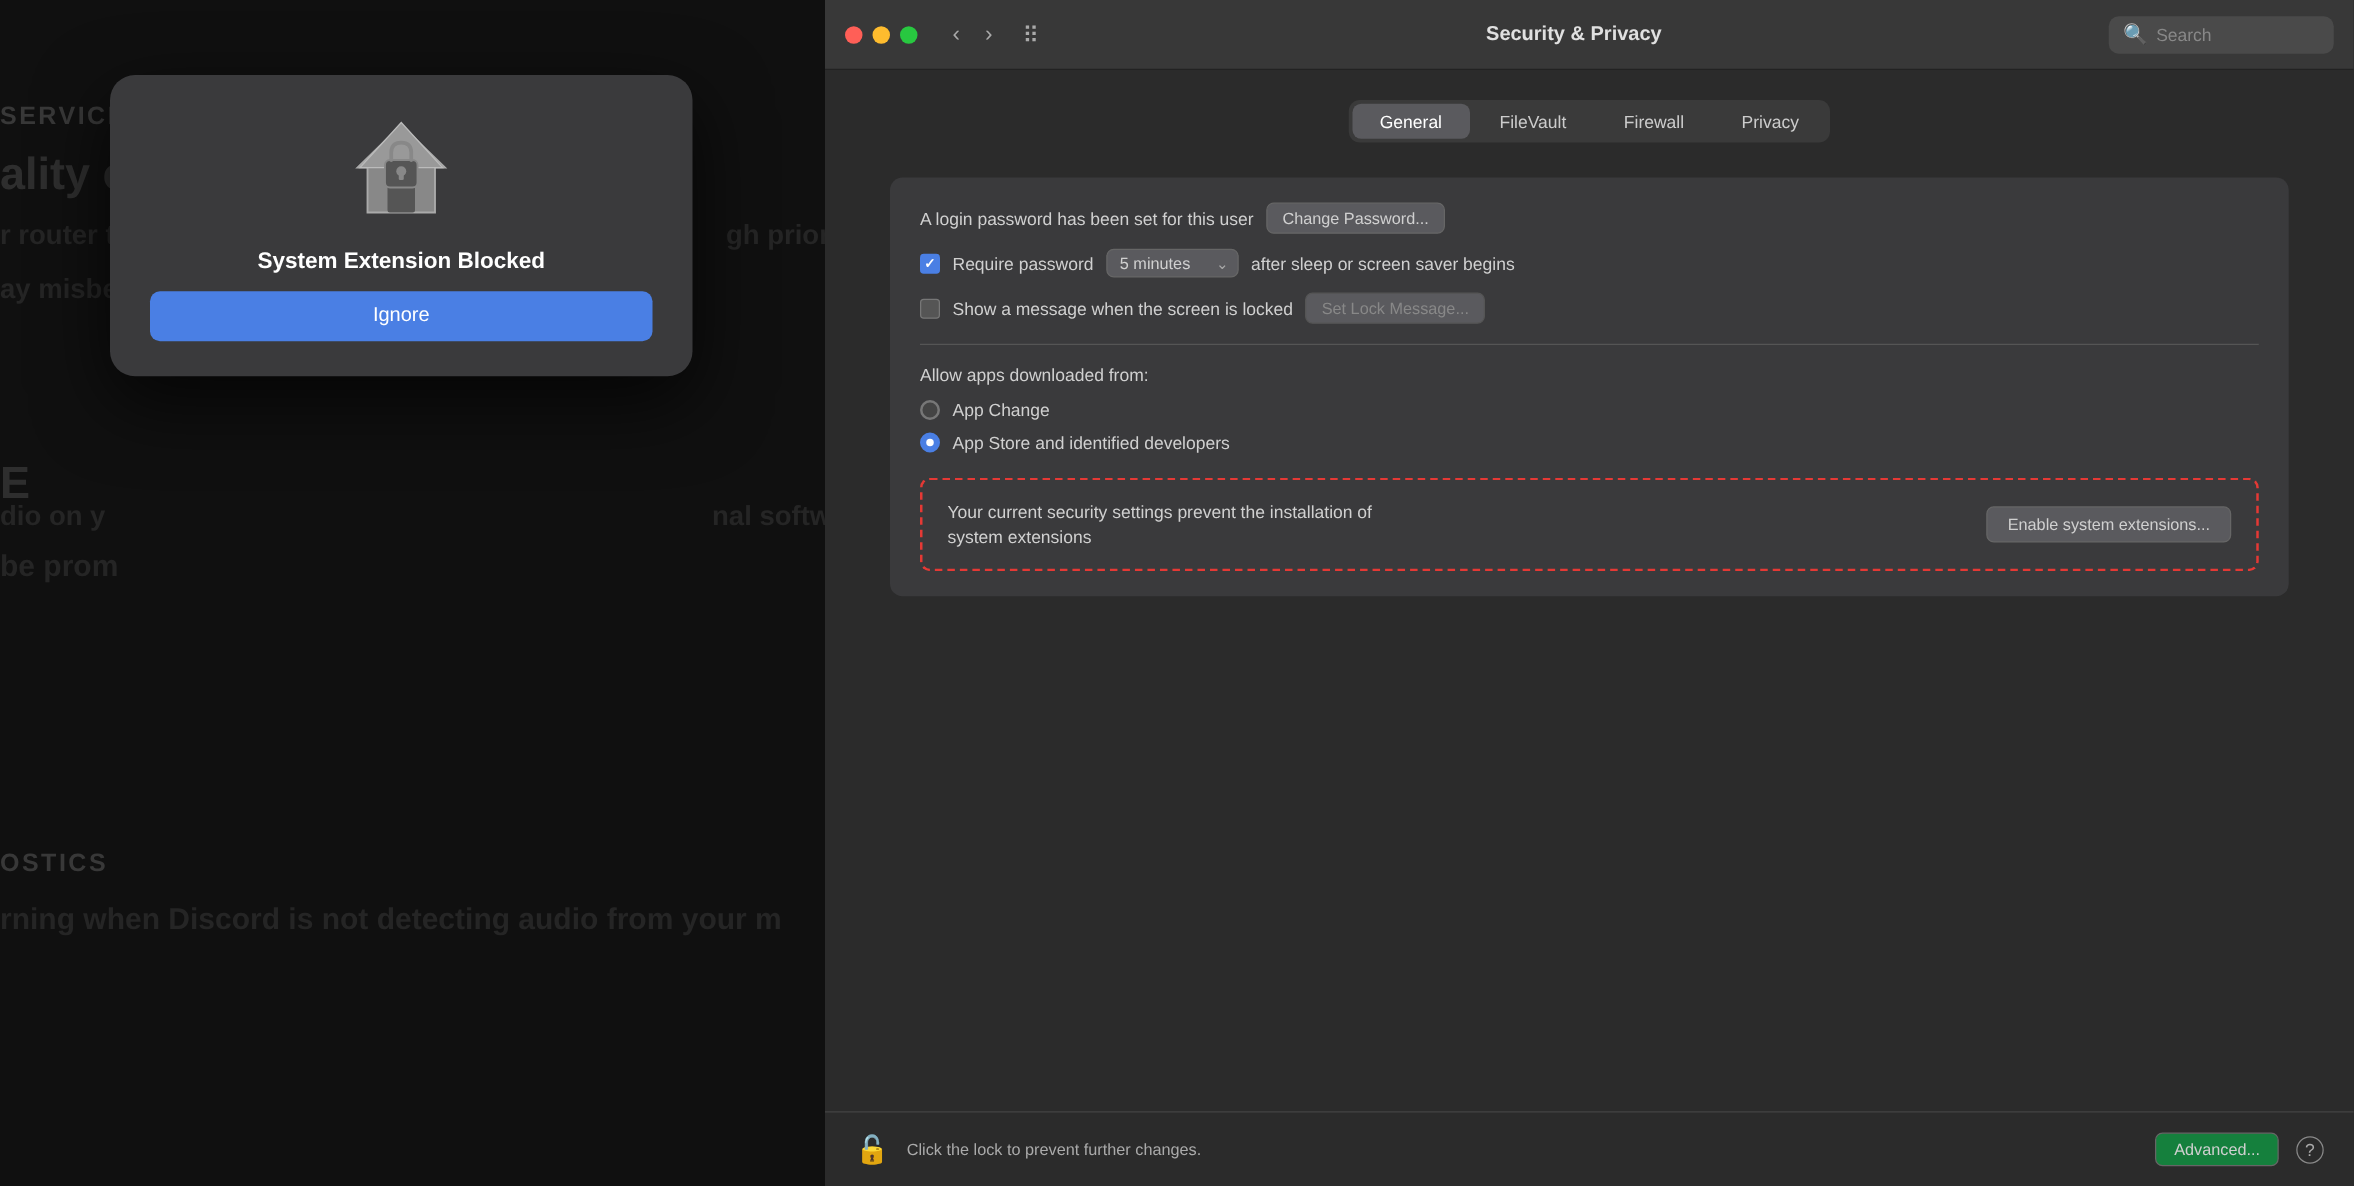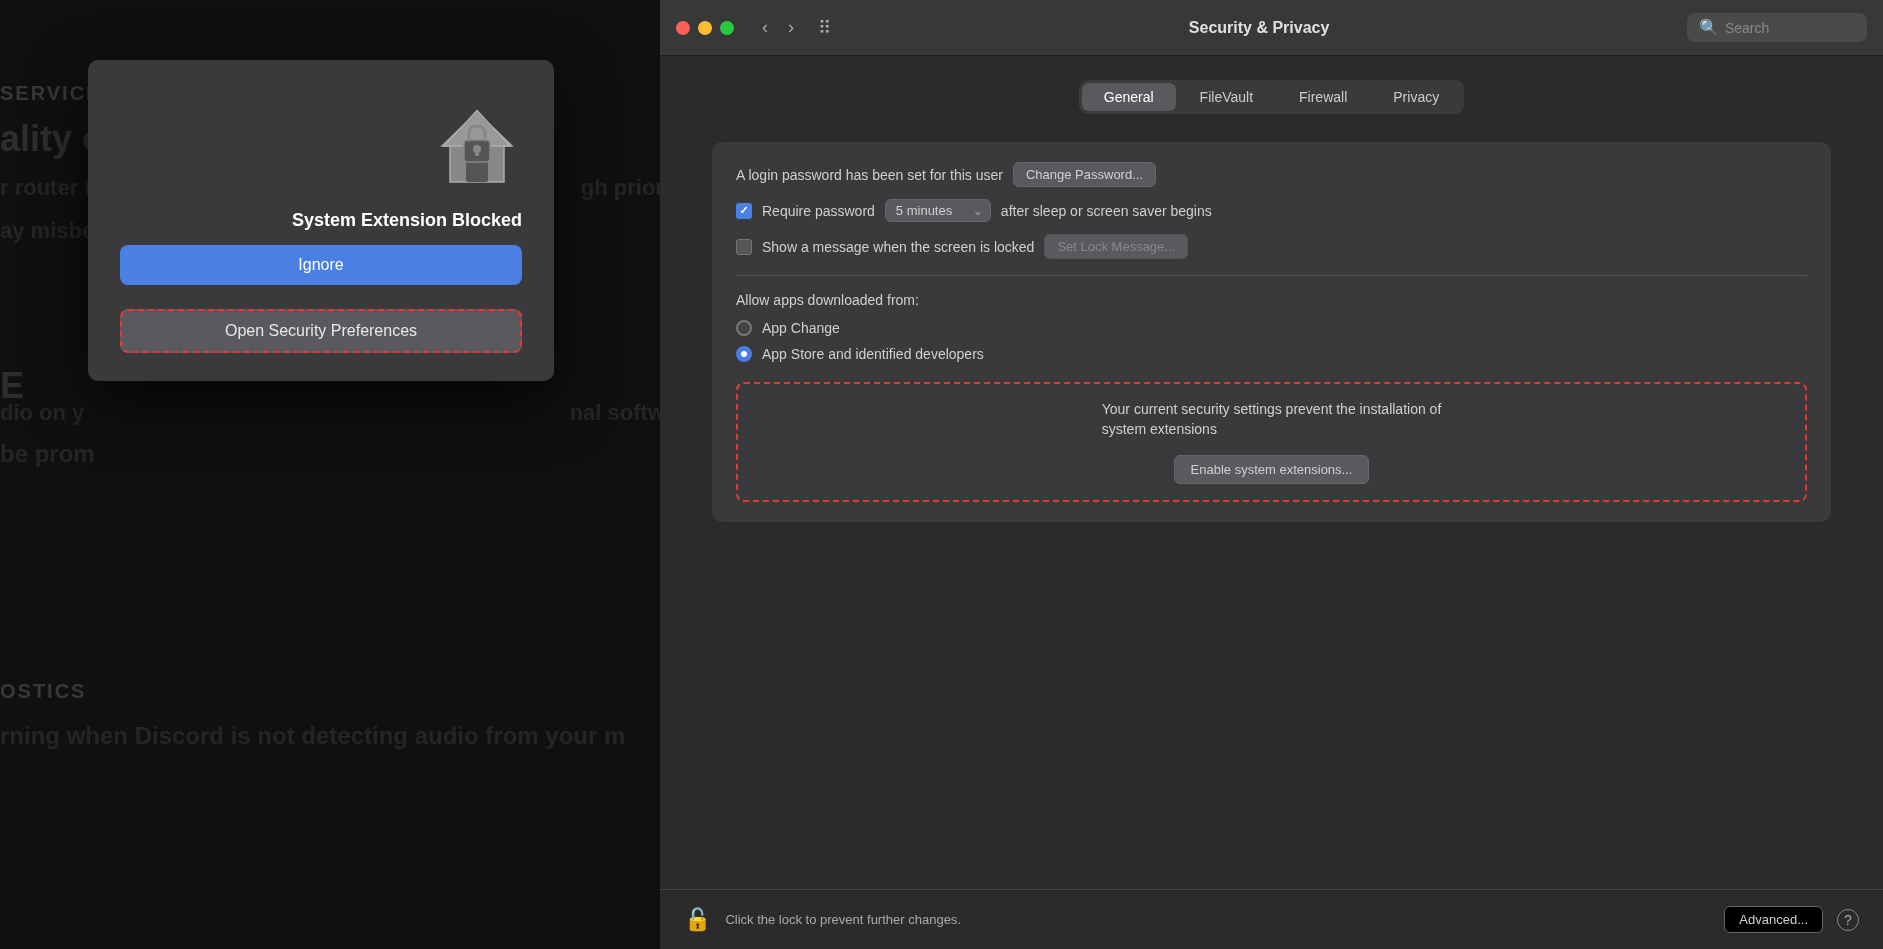--- a/index.html
+++ b/index.html
@@ -46,25 +46,25 @@
       top: 0; left: 0; right: 0; bottom: 0;
       background: rgba(0,0,0,0.45);
     }
 
     .dialog {
       position: absolute;
       top: 60px;
       left: 88px;
       width: 466px;
       background: #3a3a3c;
-      border-radius: 10px;
-      padding: 44px 32px 28px 32px;
+      border-radius: 20px;
+      padding: 32px 32px 28px 32px;
       display: flex;
       flex-direction: column;
-      align-items: flex-end;
+      align-items: center;
       box-shadow: 0 20px 60px rgba(0,0,0,0.7);
     }
 
     .dialog-icon {
       width: 90px;
       height: 90px;
       margin-bottom: 16px;
     }
 
     .dialog-title {
@@ -383,21 +383,20 @@
     
     .warning-box {
       border: 2px dashed #e53935;
       border-radius: 8px;
       padding: 16px 20px;
       display: flex;
       align-items: center;
       justify-content: space-between;
       gap: 16px;
       margin-top: 4px;
-      flex-direction: column;
     }
 
     .warning-text {
       color: #d0d0d0;
       font-size: 14px;
       line-height: 1.4;
     }
 
     .btn-enable {
       background: #5a5a5e;
@@ -428,21 +427,21 @@
       cursor: pointer;
     }
 
     .lock-text {
       flex: 1;
       font-size: 13px;
       color: #aaa;
     }
 
     .btn-advanced {
-      background: #000000;
+      background: #15803d;
       border: 1px solid #666;
       border-radius: 6px;
       color: #d0d0d0;
       font-size: 13px;
       padding: 5px 14px;
       cursor: pointer;
     }
 
     .btn-help {
       width: 22px;
@@ -497,21 +496,20 @@
       <path d="M37,36 L37,30 Q37,22 45,22 Q53,22 53,30 L53,36" fill="none" stroke="#888" stroke-width="3" stroke-linecap="round"></path>
 
       <circle cx="45" cy="45" r="4" fill="#888"></circle>
       <rect x="43" y="46" width="4" height="6" rx="1" fill="#888"></rect>
     </svg>
 
     <div class="dialog-title">System Extension Blocked</div>
 
     <div class="dialog-buttons">
       <button class="btn-ignore">Ignore</button>
-      <button class="btn-open-security">Open Security Preferences</button>
     </div>
   </div>
 </div>
 
 <div class="right-panel">
 
   <div class="titlebar">
     <div class="traffic-lights">
       <div class="traffic-light tl-red"></div>
       <div class="traffic-light tl-yellow"></div>

